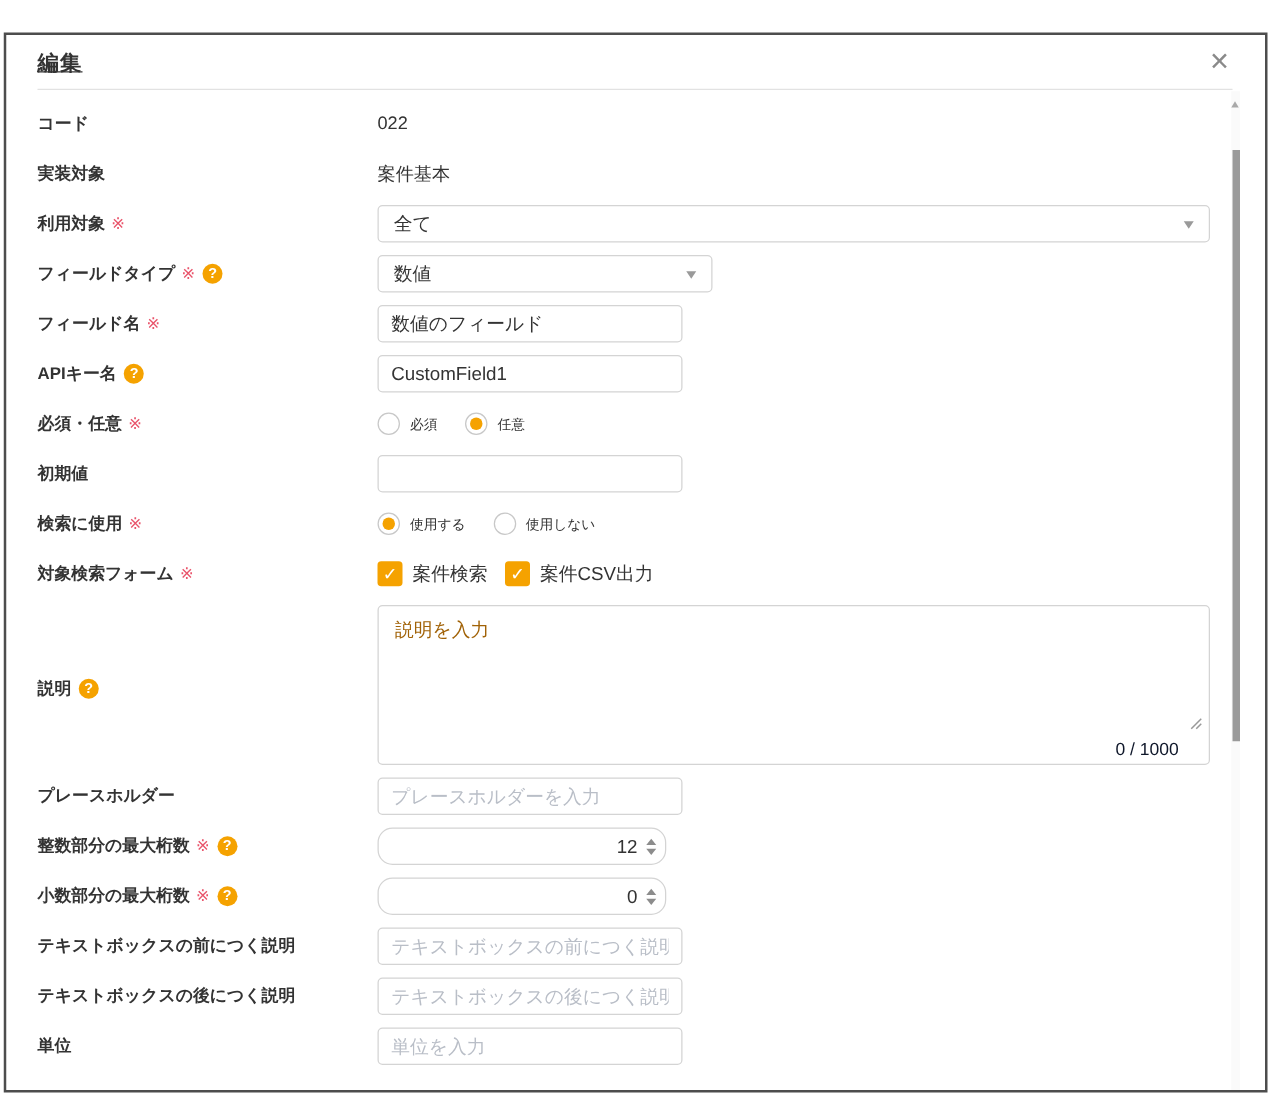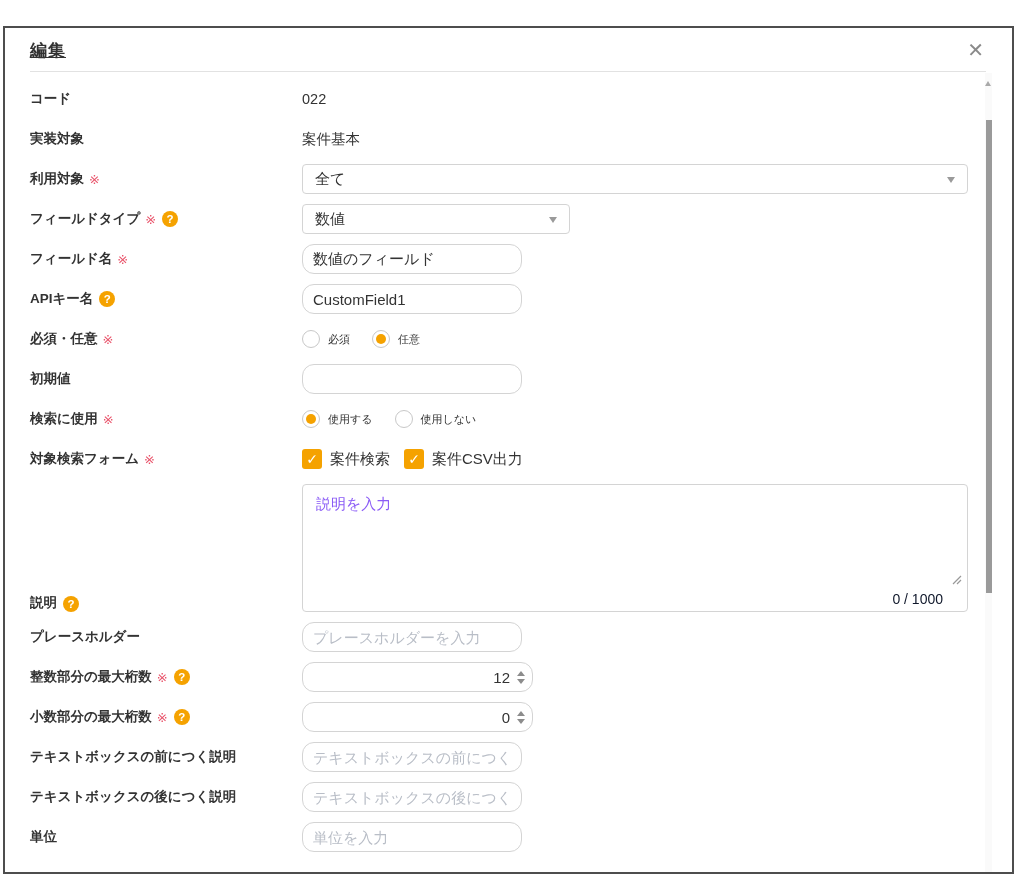--- a/index.html
+++ b/index.html
@@ -14,39 +14,39 @@
   .dialog-header::after { content:""; position:absolute; left:25px; right:26px; bottom:0;
     height:1px; background:#e2e2e2; }
   .dialog-title { font-size:17px; font-weight:bold; color:#333; letter-spacing:1px;text-decoration:underline; }
   .dialog-close { font-size:20px; color:#8a8a8a; cursor:pointer; line-height:1; }
 
   .dialog-body { padding:12px 0 0 25px; }
 
   .row { display:flex; margin-bottom:10px; }
   .label-cell { width:272px; flex:none; display:flex; align-items:center; min-height:30px;
     font-size:13.5px; font-weight:bold; color:#333; }
-  .row-top .label-cell { align-items:flex-end; padding-top:5px; }
+  .row-top .label-cell { align-items:center; padding-top:5px; }
   .control-cell { flex:1; display:flex; align-items:center; min-height:30px; }
 
   .req { color:var(--required); font-weight:normal; font-size:13px; margin-left:5px; }
   .help { width:16px; height:16px; border-radius:50%; background:var(--accent); color:#fff;
     font-size:11.5px; font-weight:bold; display:inline-flex; align-items:center;
     justify-content:center; margin-left:6px; cursor:pointer; flex:none; }
 
   .static { font-size:14.5px; color:#333; }
 
   .select { position:relative; width:268px; height:30px; border:1px solid #d4d4d4;
     border-radius:4px; background:#fff; display:flex; align-items:center;
     padding:0 24px 0 12px; font-size:15px; color:#333; cursor:pointer; }
   .select.wide { width:666px; }
   .caret { position:absolute; right:12px; top:12px; width:0; height:0;
     border-left:4.5px solid transparent; border-right:4.5px solid transparent;
     border-top:6px solid #9a9a9a; }
 
-  .ipt { width:220px; height:30px; border:1px solid #d4d4d4; border-radius:12px;
+  .ipt { width:244px; height:30px; border:1px solid #d4d4d4; border-radius:4px;
     padding:0 10px; font-size:15px; color:#333; font-family:inherit; outline:none; }
   .ipt::placeholder { color:#b9bec7; }
 
   .num { width:231px; height:30px; border:1px solid #d4d4d4; border-radius:12px;
     display:flex; align-items:center; justify-content:flex-end; padding:0 7px 0 10px; }
   .numval { font-size:15px; color:#333; }
   .spinner { display:flex; flex-direction:column; gap:3px; margin-left:7px; cursor:pointer; }
   .spin-up { width:0; height:0; border-left:4px solid transparent;
     border-right:4px solid transparent; border-bottom:5px solid #8c8c8c; }
   .spin-dn { width:0; height:0; border-left:4px solid transparent;
@@ -60,21 +60,21 @@
     background:var(--accent); }
 
   .cb-opt { display:flex; align-items:center; margin-right:14px; font-size:15px;
     color:#333; cursor:pointer; }
   .cb { width:20px; height:20px; border-radius:3px; background:var(--accent); color:#fff;
     font-size:14px; font-weight:bold; display:flex; align-items:center;
     justify-content:center; margin-right:8px; flex:none; }
 
   .ta { position:relative; width:666px; height:128px; border:1px solid #d4d4d4;
     border-radius:4px; background:#fff; }
-  .ta-ph { position:absolute; top:10px; left:13px; font-size:15px; color:#8b5cf6; }
+  .ta-ph { position:absolute; top:10px; left:13px; font-size:15px; color:#a16207; }
   .ta-counter { position:absolute; right:24px; bottom:4px; font-size:14px; color:#0f172a;margin-top:44px; }
   .ta-resize { position:absolute; right:5px; bottom:22px; cursor:nwse-resize; }
 
   .scrollbar { position:absolute; top:45px; right:20px; bottom:0; width:7px;
     background:#fafafa; }
   .scroll-up { position:absolute; top:8px; left:0; width:0; height:0;
     border-left:3.5px solid transparent; border-right:3.5px solid transparent;
     border-bottom:5px solid #a9a9a9; }
   .scroll-thumb { position:absolute; top:47px; left:0.5px; width:6px; height:473px;
     background:#9a9a9a; cursor:pointer; }

